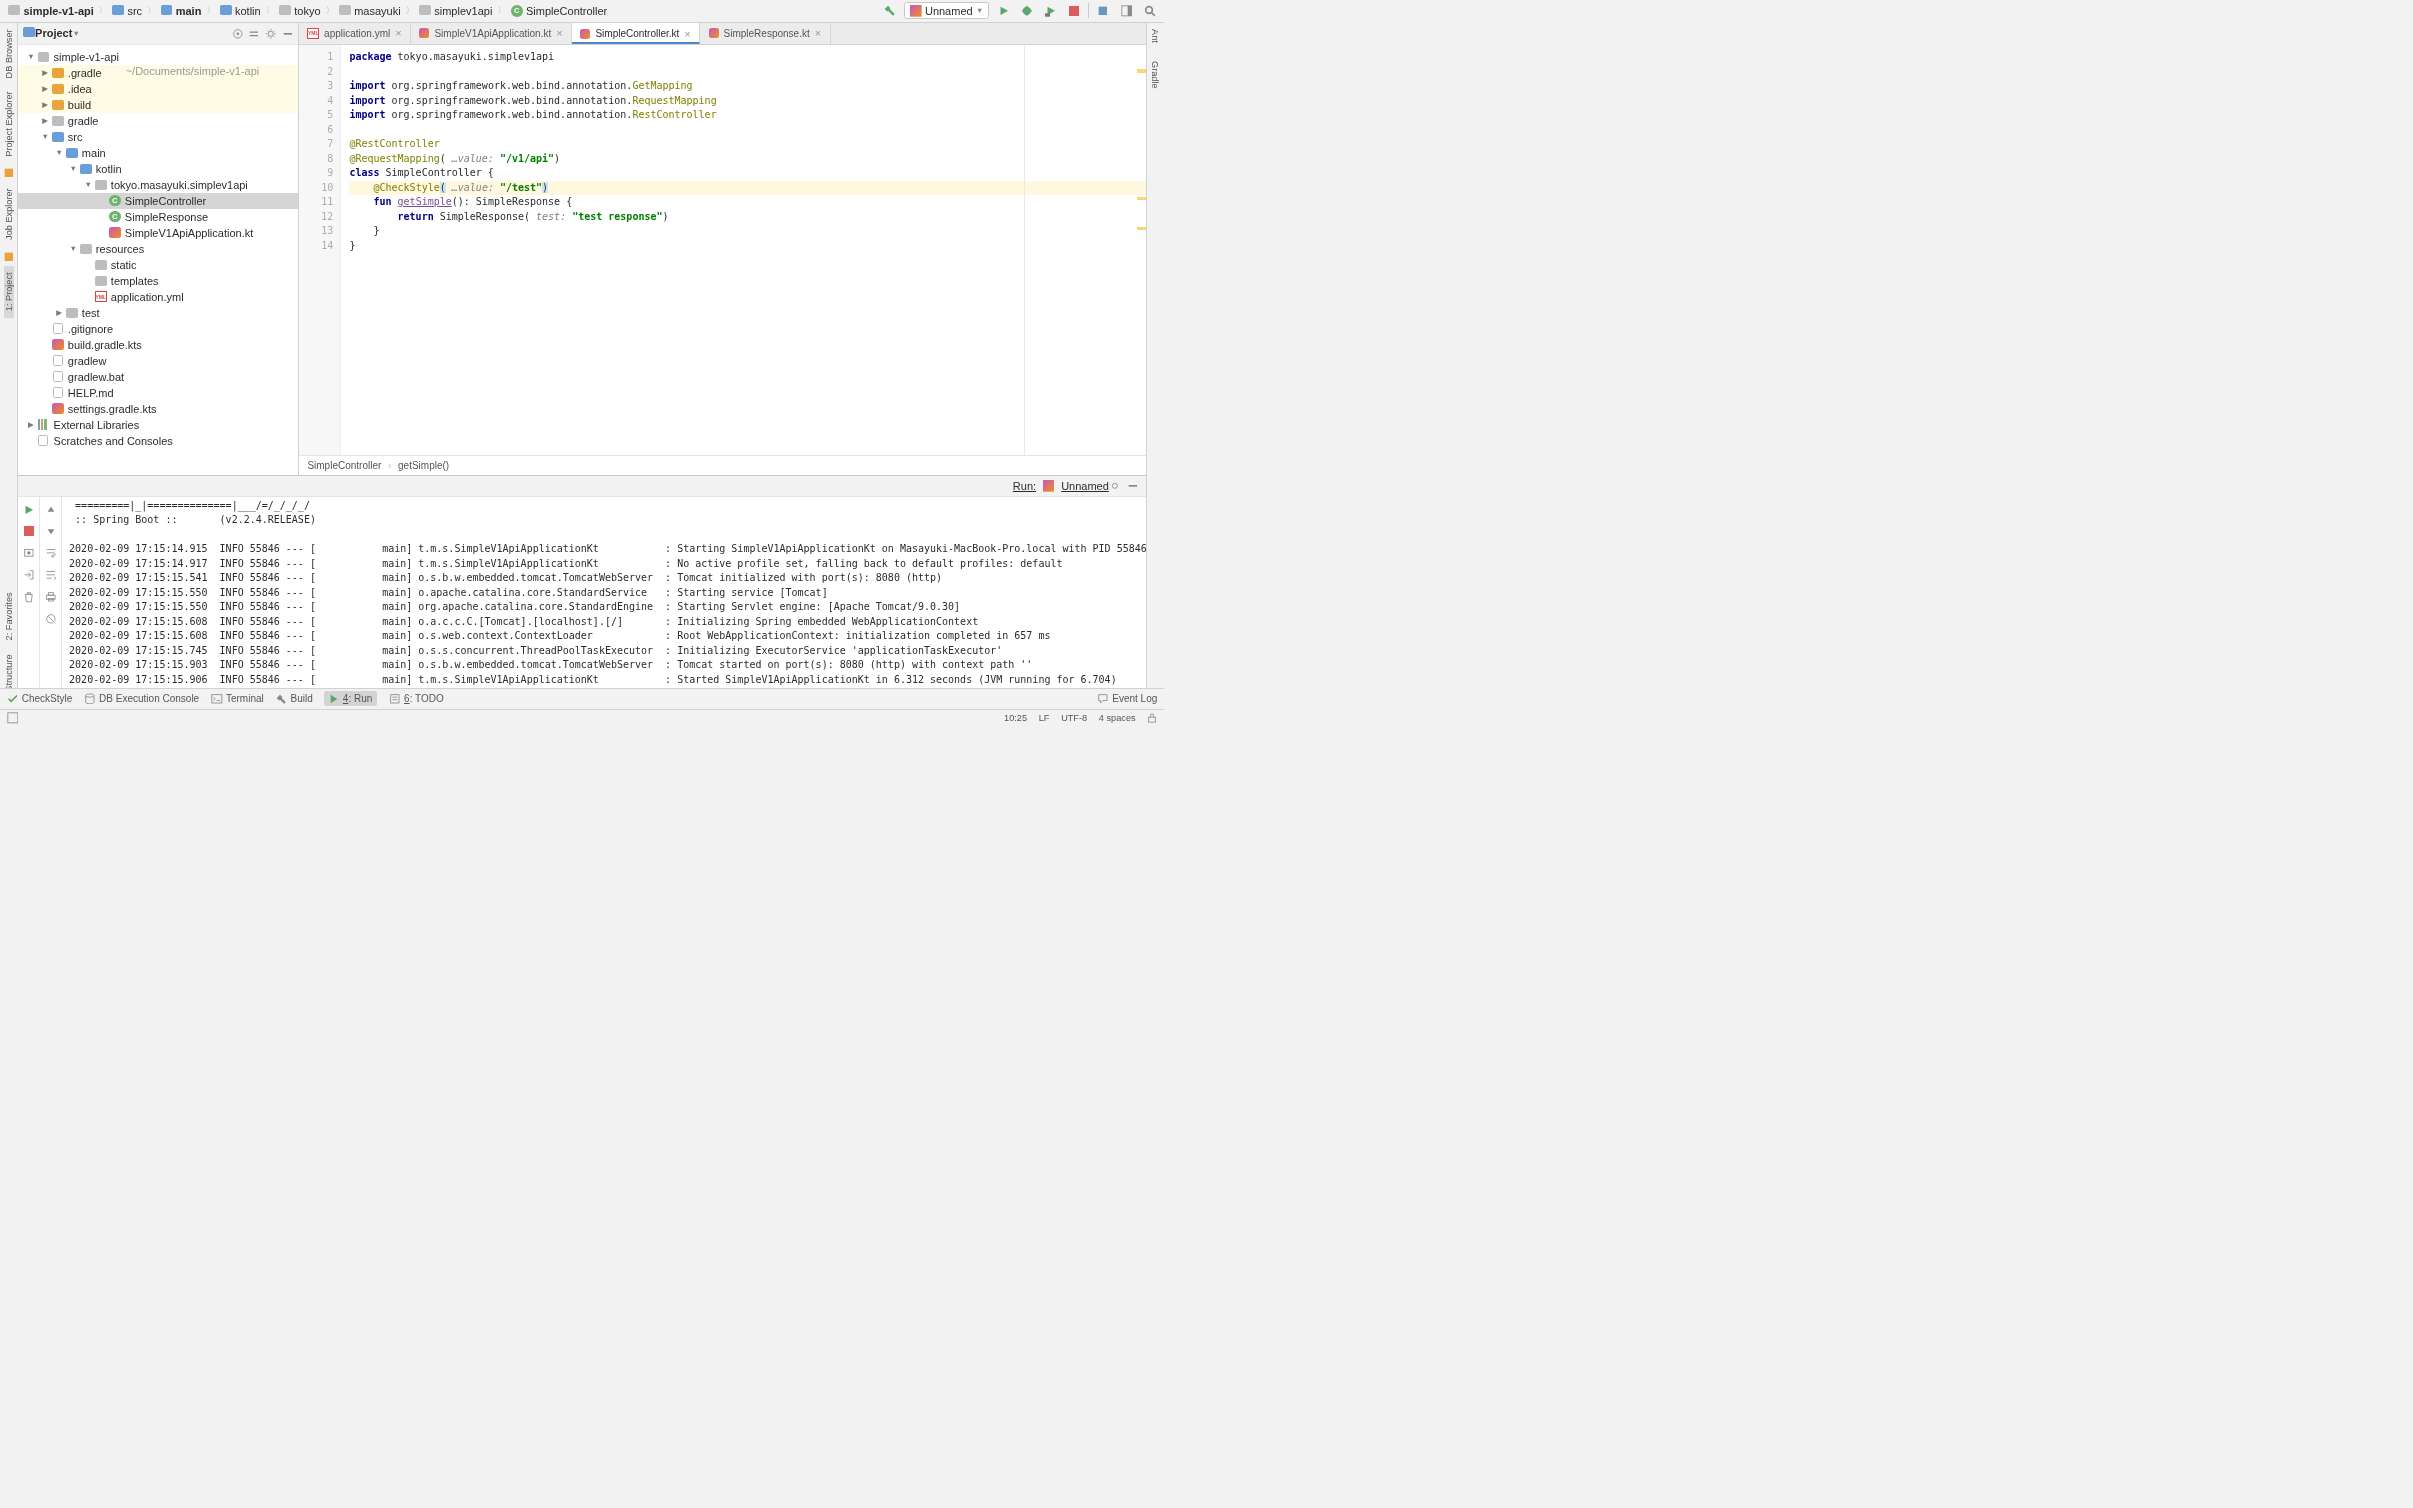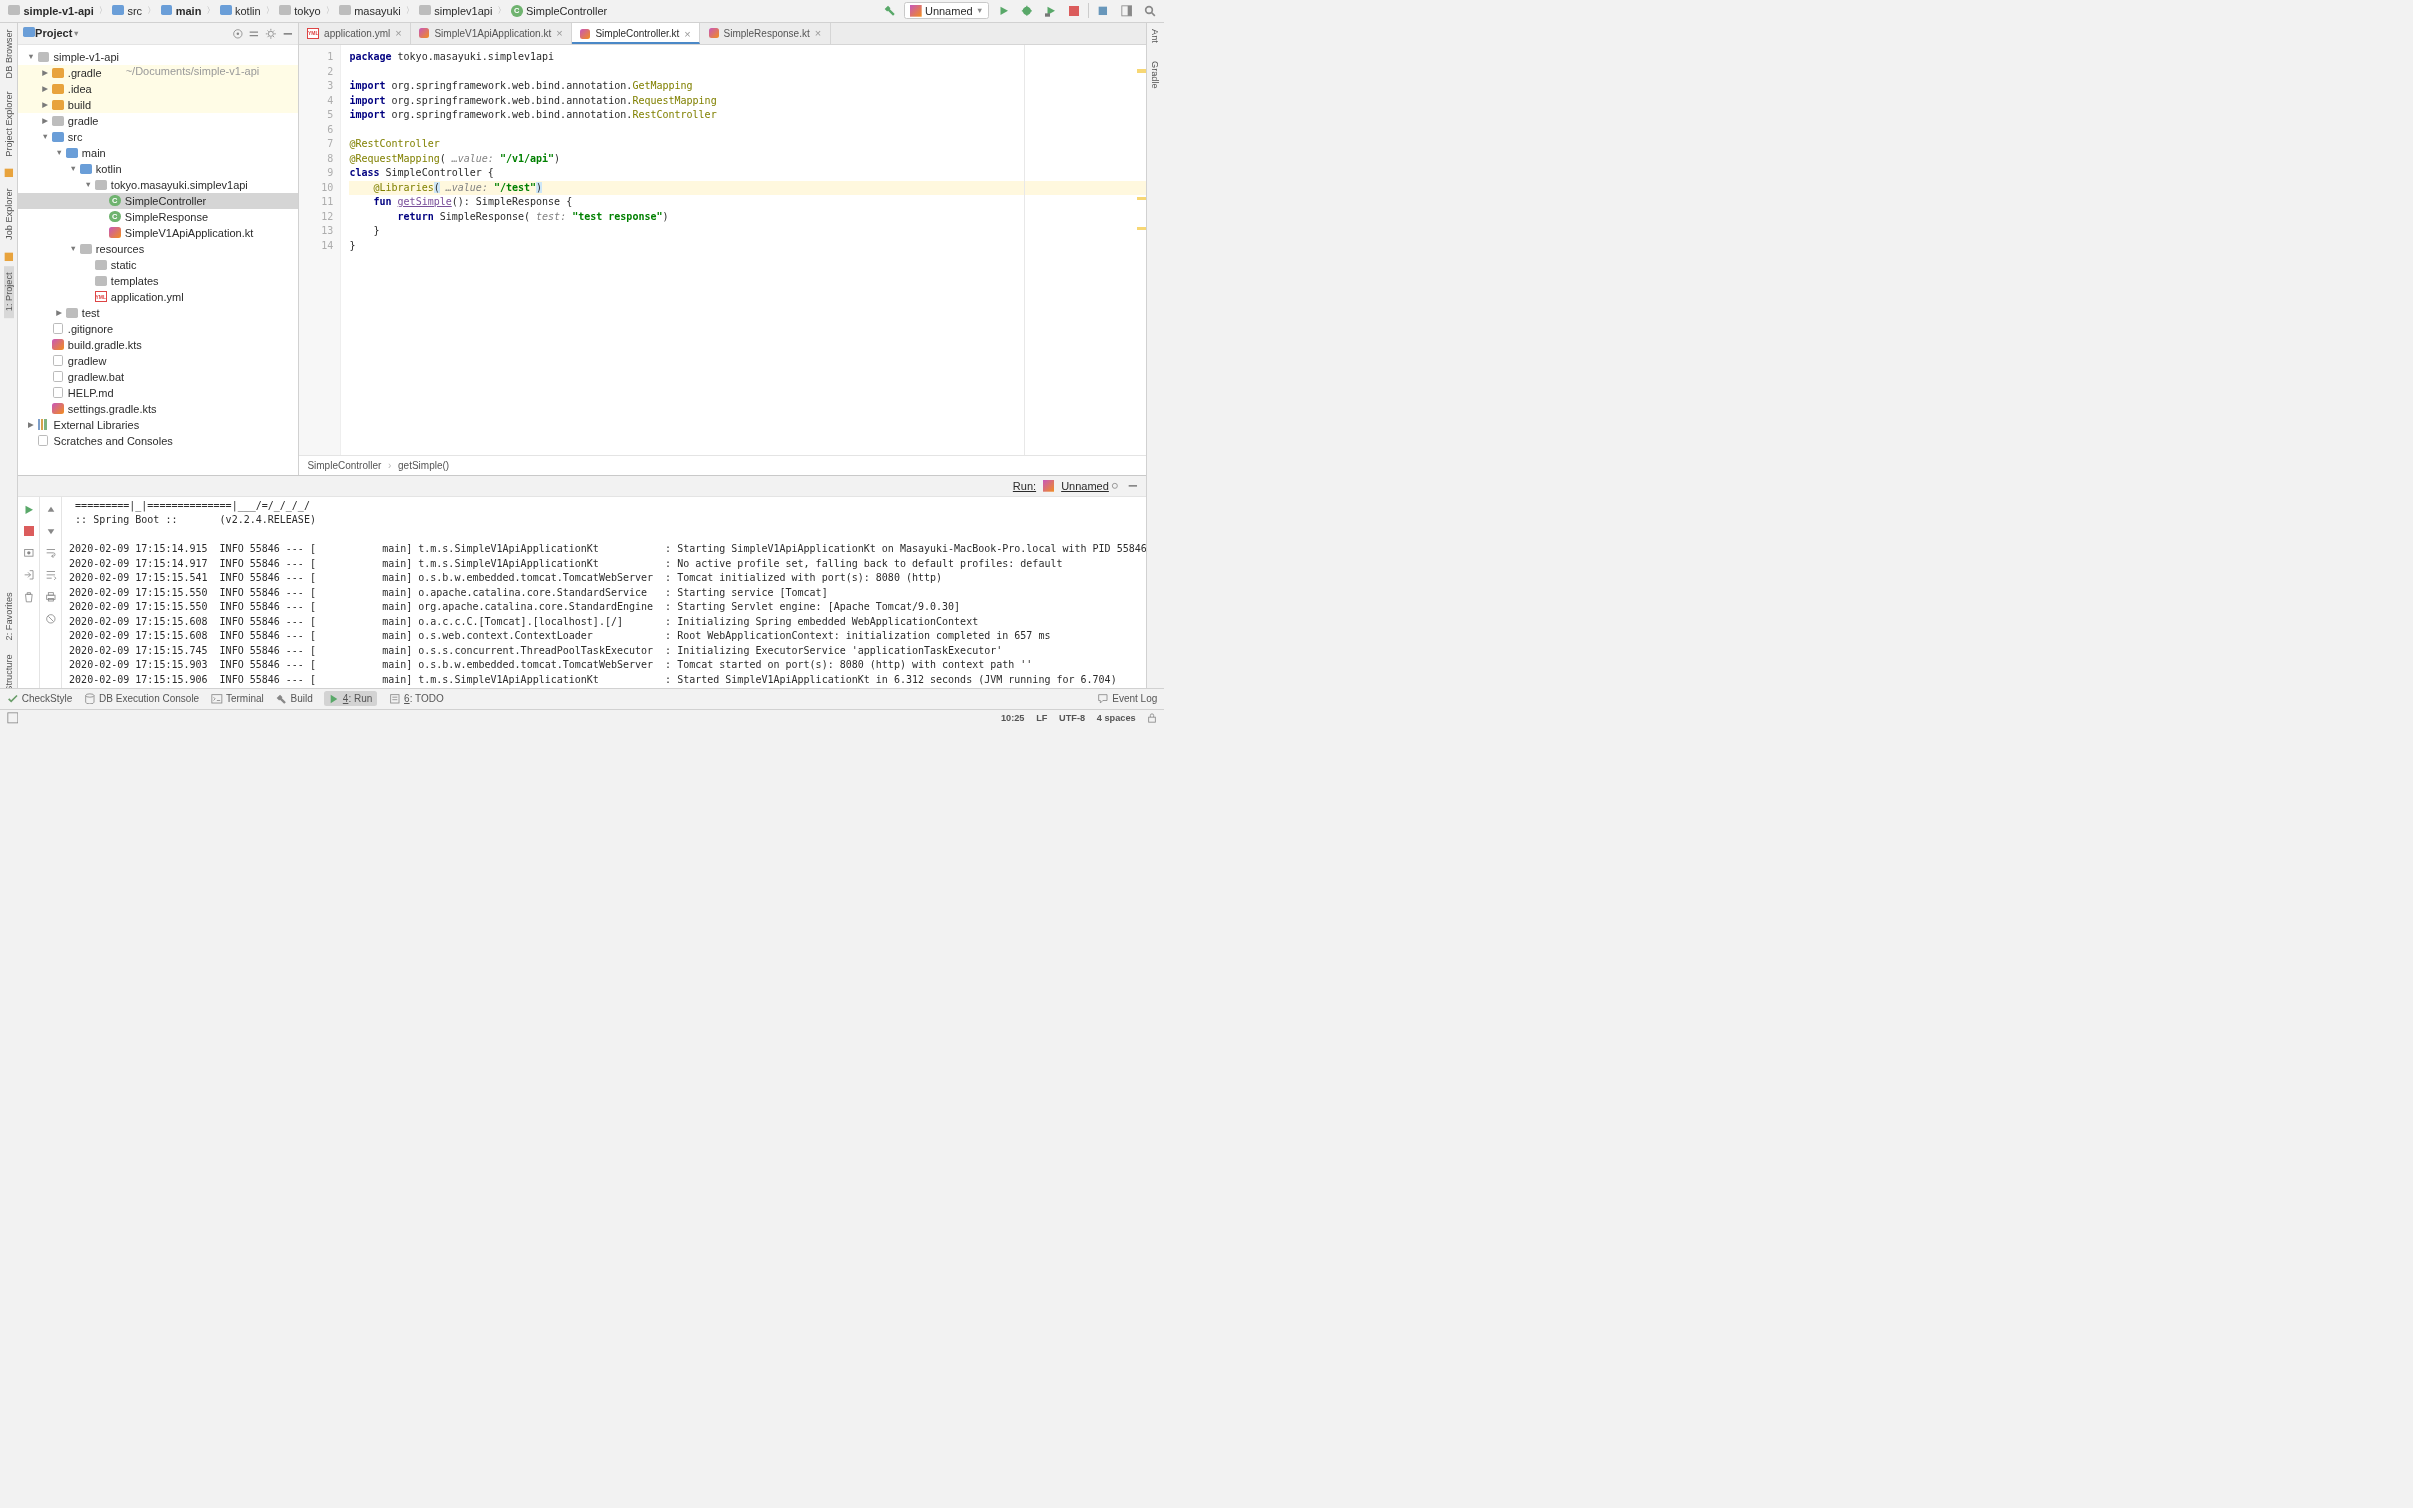--- a/index.html
+++ b/index.html
@@ -129,21 +129,21 @@
   background:#f2f2f2; border-top:0.8px solid #d1d1d1; display:flex; align-items:center; padding:0 6.7px; gap:11.7px;
 }
 .bb-item{display:flex;align-items:center;gap:3.4px;font-size:10px;color:#555;}
 .bb-item.active{background:#d3d3d3;padding:1.7px 5px;border-radius:2.5px;}
 .bb-spacer{flex:1;}
 
 
 .status-bar {
   position:absolute; left:0; right:0; bottom:0; height:18.4px;
   background:#f2f2f2; border-top:0.8px solid #d1d1d1; display:flex; align-items:center; padding:0 6.7px; gap:11.7px;
-  font-size:9.2px; color:#555; justify-content:flex-end;font-weight:bold;
+  font-size:9.2px; color:#555; justify-content:flex-end;
 }
 .status-bar .left{margin-right:auto;}
 
 
 svg { display:block; }
 
 
 .stripe { position:absolute; right:0; top:22.6px; width:10px; height:calc(100% - 22.6px - 21px);}
 .stripe .mark { position:absolute; right:0; width:8.4px; height:3.4px;}
 
@@ -545,21 +545,21 @@
       <div class="vline" style="left:683px;"></div>
     <div class="code-line"><span class="tok-kw">package </span><span>tokyo.masayuki.simplev1api</span></div>
         <div class="code-line"></div>
         <div class="code-line"><span class="tok-kw">import </span><span>org.springframework.web.bind.annotation.</span><span class="tok-ann">GetMapping</span></div>
         <div class="code-line"><span class="tok-kw">import </span><span>org.springframework.web.bind.annotation.</span><span class="tok-ann">RequestMapping</span></div>
         <div class="code-line"><span class="tok-kw">import </span><span>org.springframework.web.bind.annotation.</span><span class="tok-ann">RestController</span></div>
         <div class="code-line"></div>
         <div class="code-line"><span class="tok-ann">@RestController</span></div>
         <div class="code-line"><span class="tok-ann">@RequestMapping</span><span>( </span><span class="tok-param">…value: </span><span class="tok-str">"/v1/api"</span><span>)</span></div>
         <div class="code-line"><span class="tok-kw">class </span><span>SimpleController {</span></div>
-        <div class="code-line" style="background: rgb(255, 248, 222);"><span>    </span><span class="tok-ann">@Libraries</span><span class="cursor-bracket">(</span><span> </span><span class="tok-param">…value: </span><span class="tok-str">"/test"</span><span class="cursor-bracket">)</span></div>
+        <div class="code-line" style="background: rgb(255, 248, 222);"><span>    </span><span class="tok-ann">@CheckStyle</span><span class="cursor-bracket">(</span><span> </span><span class="tok-param">…value: </span><span class="tok-str">"/test"</span><span class="cursor-bracket">)</span></div>
         <div class="code-line"><span>    </span><span class="tok-kw">fun </span><span class="tok-fn">getSimple</span><span>(): SimpleResponse {</span></div>
         <div class="code-line"><span>        </span><span class="tok-kw">return </span><span>SimpleResponse( </span><span class="tok-param">test: </span><span class="tok-str">"test response"</span><span>)</span></div>
         <div class="code-line"><span>    }</span></div>
         <div class="code-line"><span>}</span></div>
       </div>
     <div class="stripe">
       <div class="mark" style="top:1.7px;background:#f7d774;"></div>
       <div class="mark" style="top:129px;background:#f7d774;"></div>
       <div class="mark" style="top:159px;background:#f7d774;"></div>
     </div>

